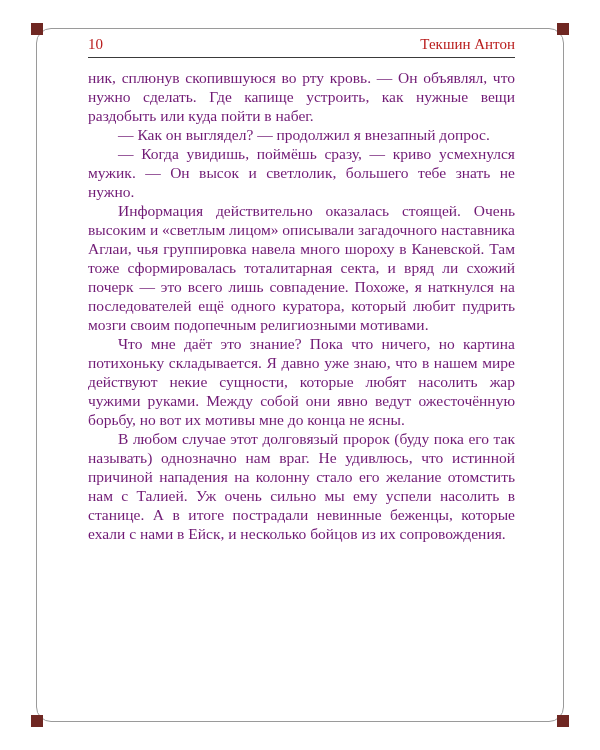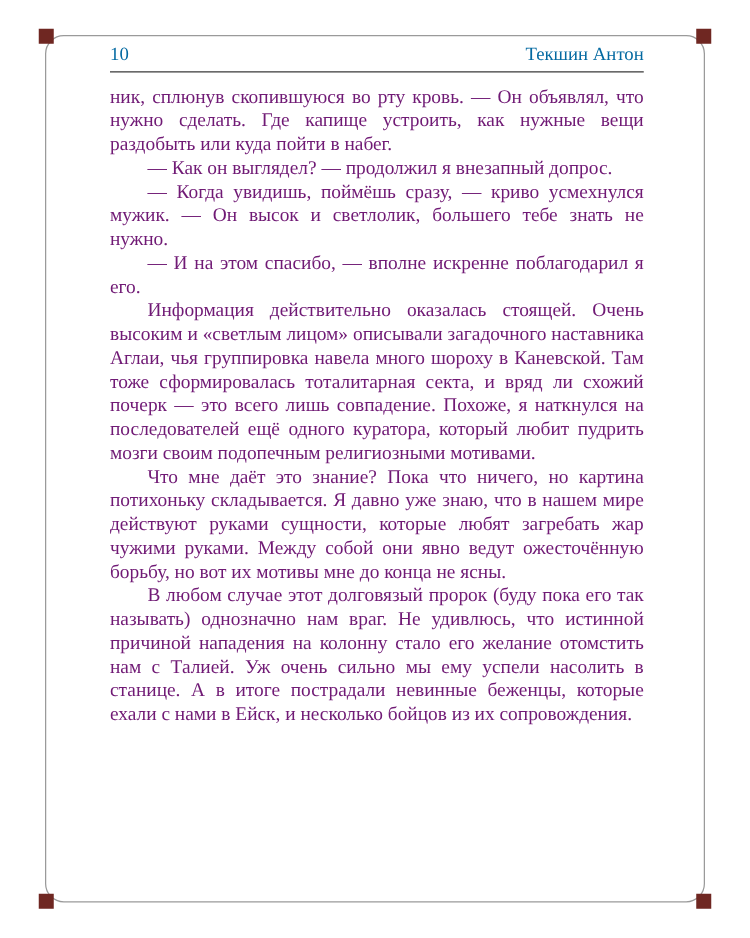--- a/index.html
+++ b/index.html
@@ -38,21 +38,21 @@
     position: absolute;
     left: 88px;
     right: 85px;
     top: 36px;
   }
   .header {
     display: flex;
     justify-content: space-between;
     align-items: baseline;
     font-size: 15px;
-    color: #0369a1;
+    color: #b91c1c;
   }
   .header .author { font-weight: normal; }
   .rule {
     border: 0;
     border-top: 1px solid #3a3a3a;
     margin: 4px 0 10px 0;
   }
   .bodytext {
     font-size: 15.5px;
     line-height: 19px;
@@ -82,19 +82,18 @@
   <div class="content">
     <div class="header">
       <span class="num">10</span>
       <span class="author">Текшин Антон</span>
     </div>
     <hr class="rule">
     <div class="bodytext">
         <p>ник, сплюнув скопившуюся во рту кровь. — Он объявлял, что нужно сделать. Где капище устроить, как нужные вещи раздобыть или куда пойти в набег.</p>
         <p class="indent">— Как он выглядел? — продолжил я внезапный допрос.</p>
         <p class="indent">— Когда увидишь, поймёшь сразу, — криво усмехнулся мужик. — Он высок и светлолик, большего тебе знать не нужно.</p>
-        <p class="indent">— И на этом спасибо, — вполне искренне поблагодарил я его.</p>
         <p class="indent">Информация действительно оказалась стоящей. Очень высоким и «светлым лицом» описывали загадочного наставника Аглаи, чья группировка навела много шороху в Каневской. Там тоже сформировалась тоталитарная секта, и вряд ли схожий почерк — это всего лишь совпадение. Похоже, я наткнулся на последователей ещё одного куратора, который любит пудрить мозги своим подопечным религиозными мотивами.</p>
-        <p class="indent">Что мне даёт это знание? Пока что ничего, но картина потихоньку складывается. Я давно уже знаю, что в нашем мире действуют руками сущности, которые любят загребать жар чужими руками. Между собой они явно ведут ожесточённую борьбу, но вот их мотивы мне до конца не ясны.</p>
+        <p class="indent">Что мне даёт это знание? Пока что ничего, но картина потихоньку складывается. Я давно уже знаю, что в нашем мире действуют некие сущности, которые любят насолить жар чужими руками. Между собой они явно ведут ожесточённую борьбу, но вот их мотивы мне до конца не ясны.</p>
         <p class="indent">В любом случае этот долговязый пророк (буду пока его так называть) однозначно нам враг. Не удивлюсь, что истинной причиной нападения на колонну стало его желание отомстить нам с Талией. Уж очень сильно мы ему успели насолить в станице. А в итоге пострадали невинные беженцы, которые ехали с нами в Ейск, и несколько бойцов из их сопровождения.</p>
       </div>
   </div>
 </div>
 
 </body></html>

